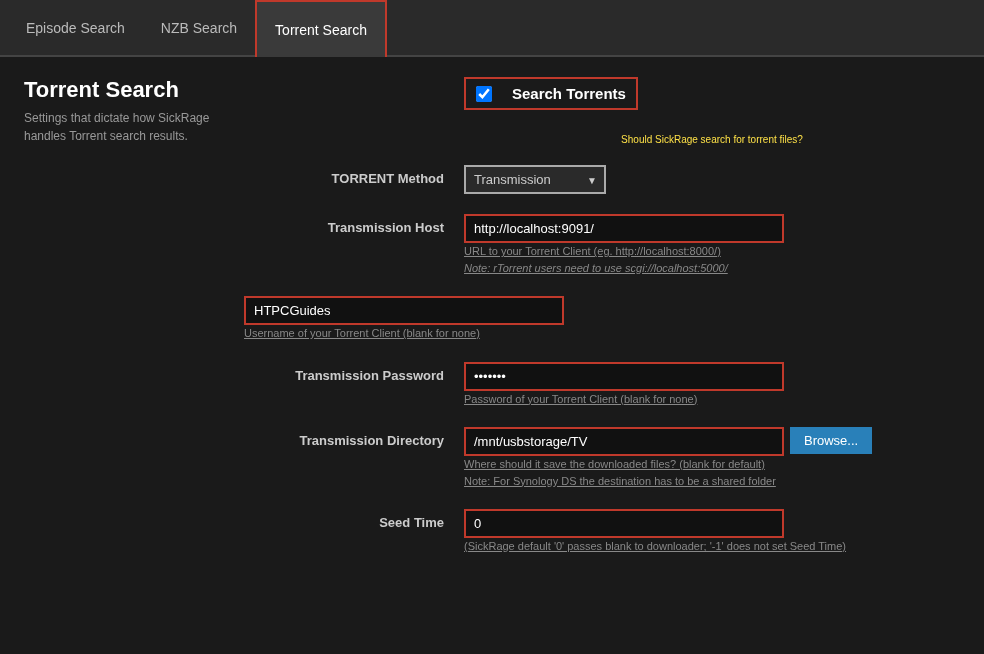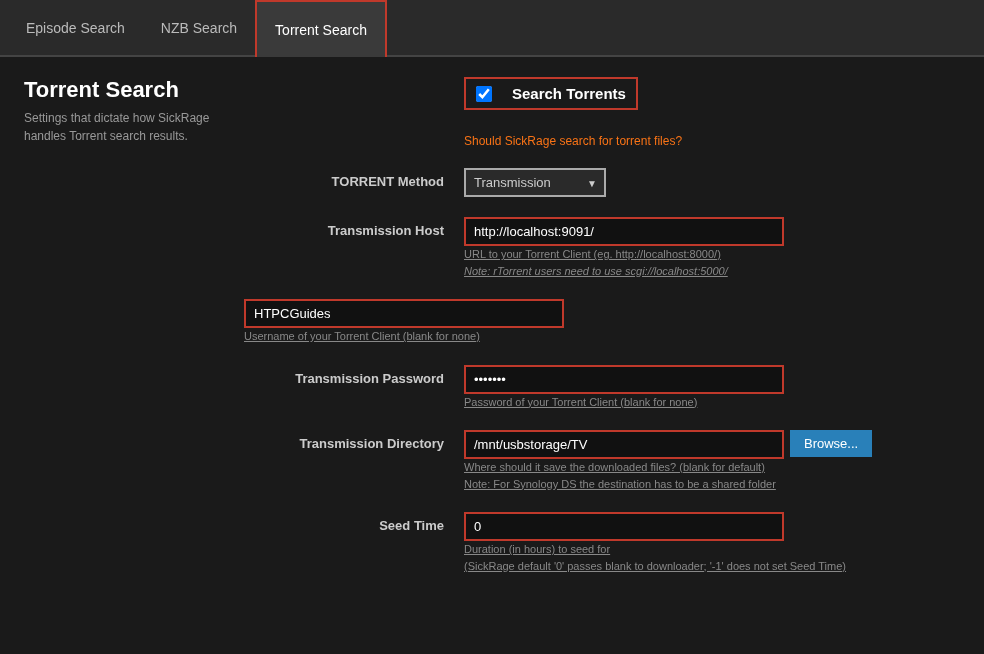--- a/index.html
+++ b/index.html
@@ -77,24 +77,25 @@
     }
 
     .checkbox-label {
       color: #fff;
       font-size: 15px;
       font-weight: bold;
     }
 
     .checkbox-desc {
       margin-left: 220px;
-      color: #f97316;
-      font-size: 12px;
+      color: #fde047;
+      font-size: 10px;
       margin-bottom: 20px;
       padding-top: 4px;
+      text-align: center;
     }
 
     
     select {
       background: #2a2a2a;
       border: 1px solid #555;
       color: #ccc;
       padding: 5px 8px;
       font-size: 13px;
       cursor: pointer;
@@ -293,21 +294,20 @@
             </div>
             <div class="field-hint">Where should it save the downloaded files? (blank for default)</div>
             <div class="field-hint">Note: For Synology DS the destination has to be a shared folder</div>
           </div>
         </div>
 
         <div class="row">
           <div class="row-label">Seed Time</div>
           <div class="row-field">
             <input type="text" value="0" style="">
-            <div class="field-hint">Duration (in hours) to seed for</div>
             <div class="field-hint">(SickRage default '0' passes blank to downloader; '-1' does not set Seed Time)</div>
           </div>
         </div>
 
       </div>
     </div>
   </div>
 </div>
 
 </body></html>

